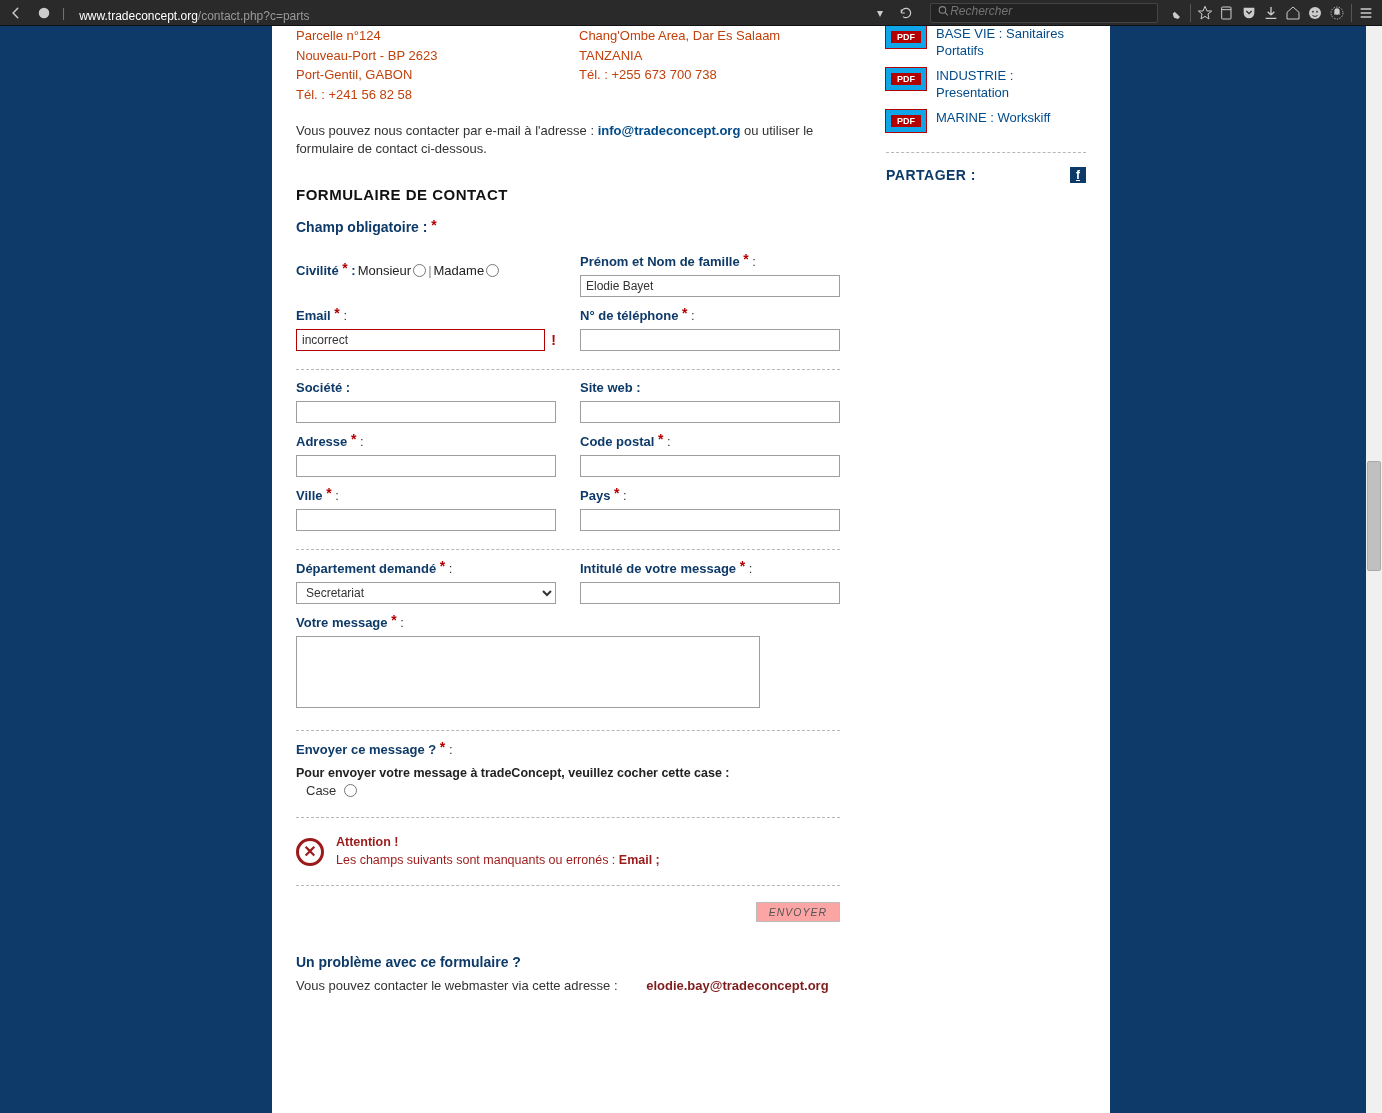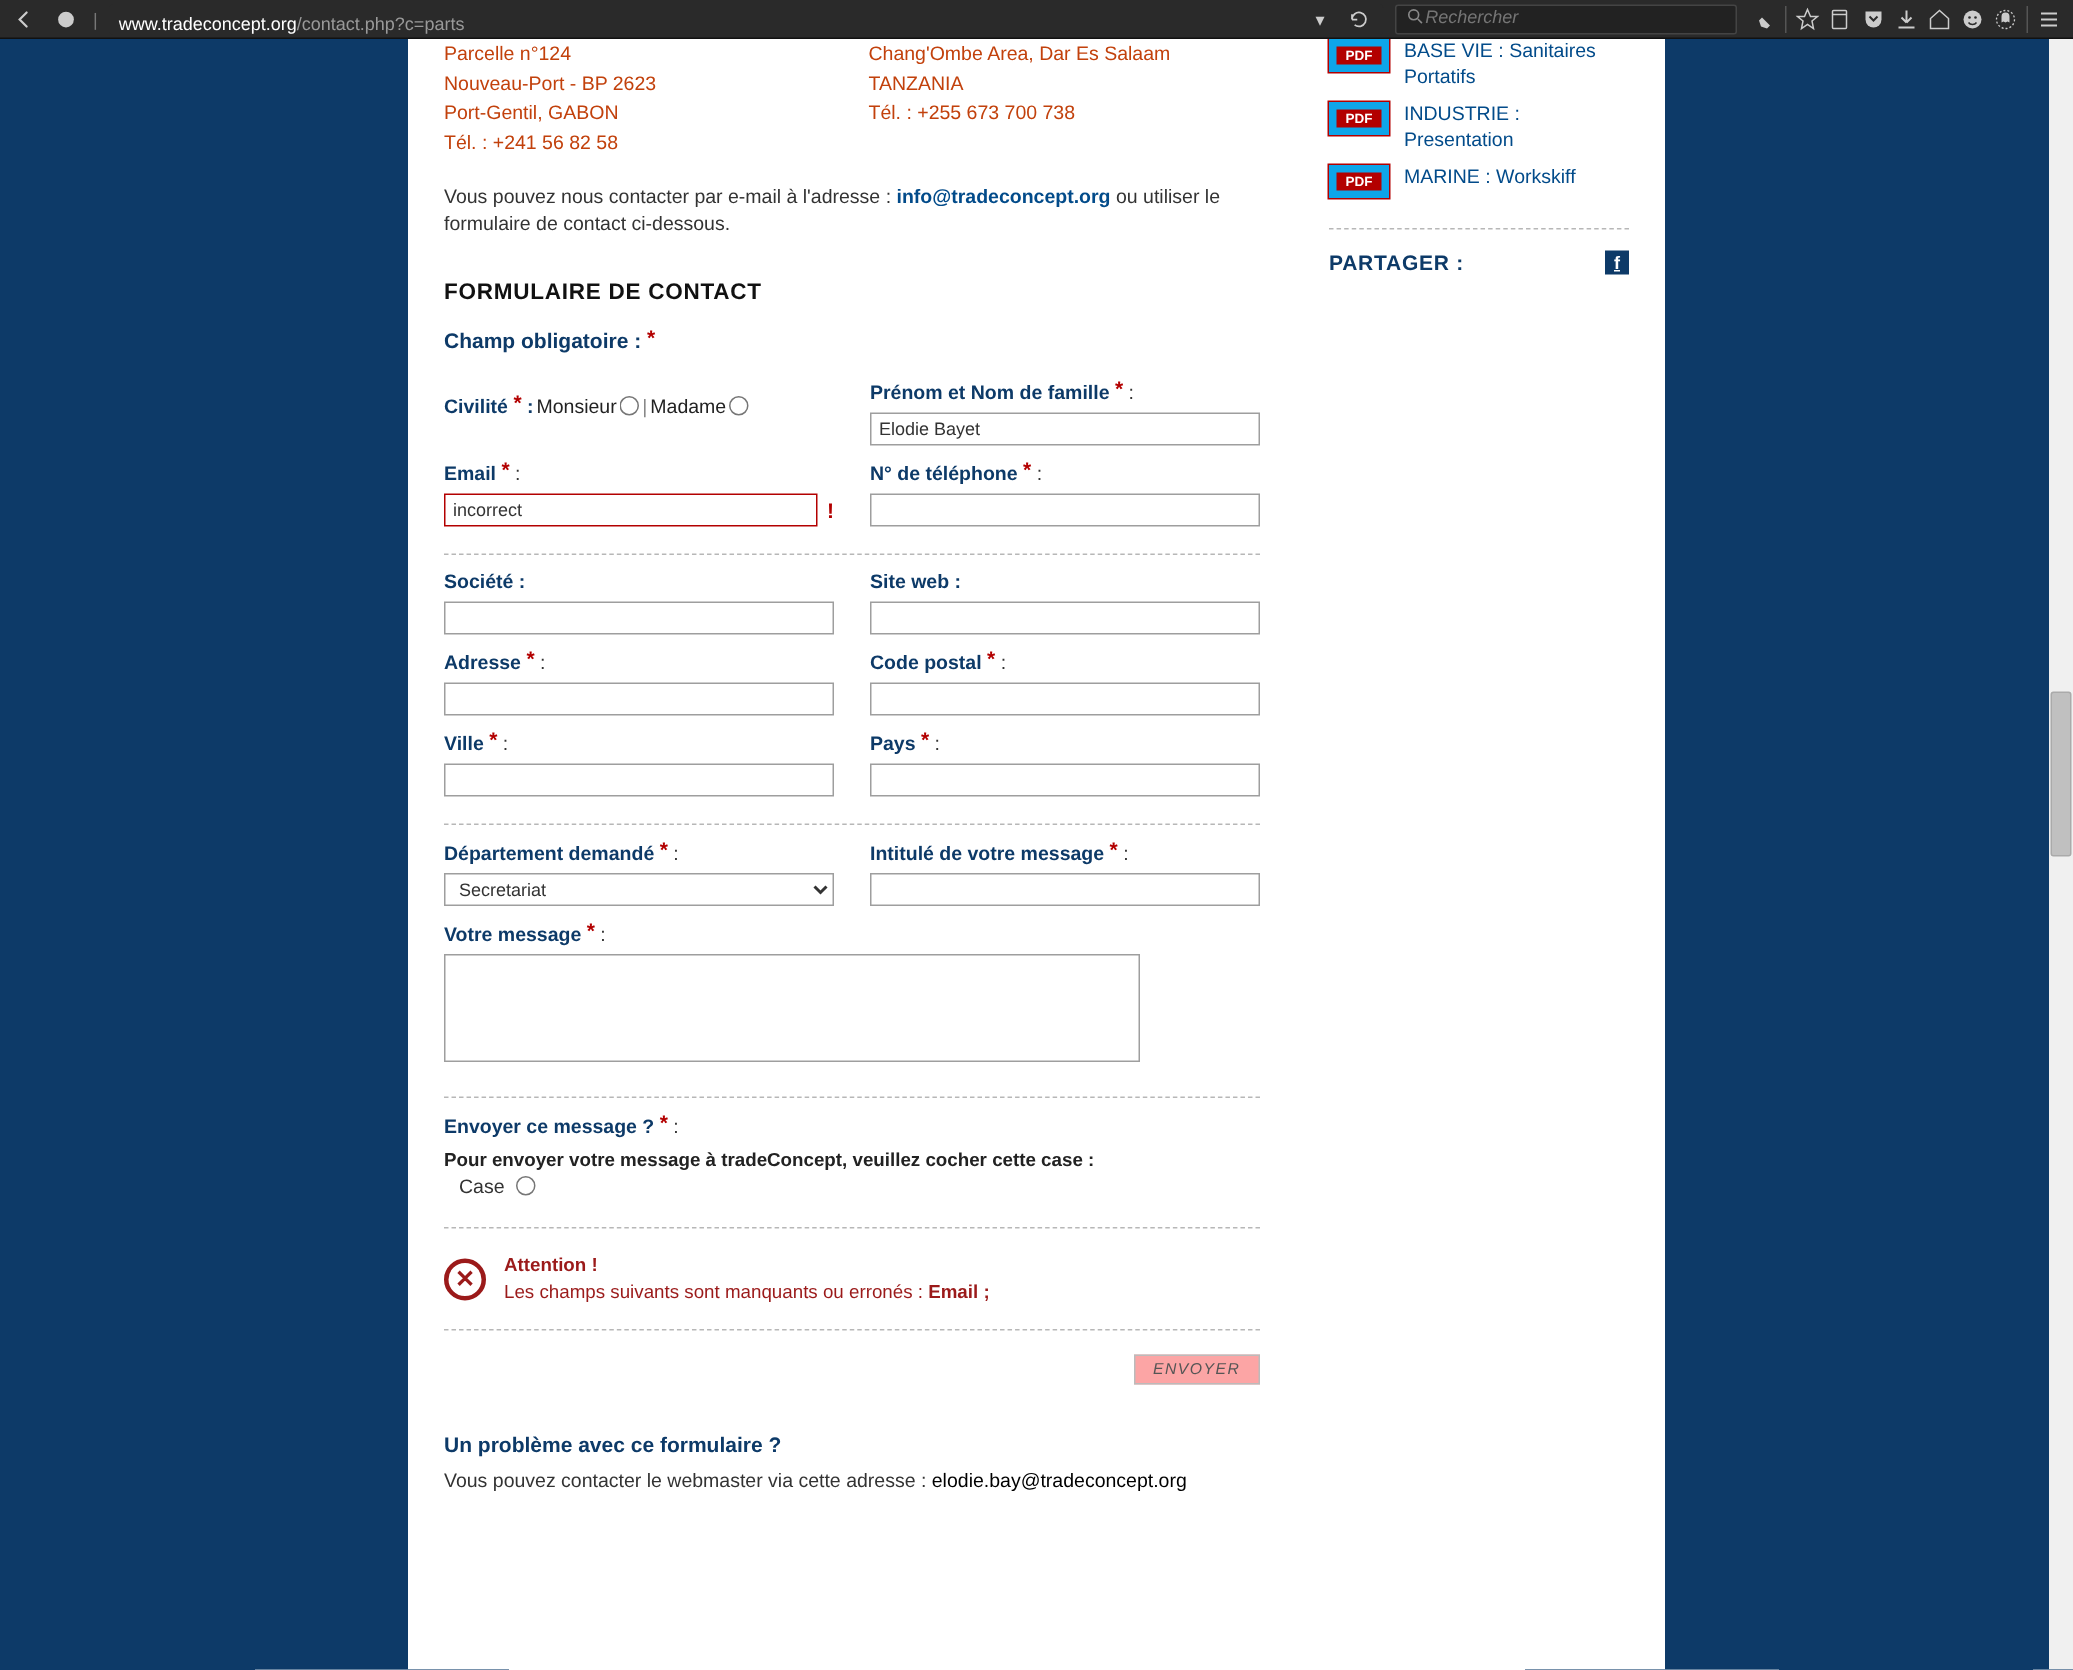--- a/index.html
+++ b/index.html
@@ -62,21 +62,21 @@
 .alert-box { display: flex; align-items: center; gap: 12px; margin: 6px 0 8px; }
 .alert-icon { width: 28px; height: 28px; border: 3px solid #9b1a1a; border-radius: 50%; display: flex; align-items: center; justify-content: center; color: #9b1a1a; font-weight: bold; font-size: 16px; }
 .alert-text { font-size: 12.5px; color: #9b1a1a; line-height: 1.4; }
 .alert-text strong { font-weight: bold; }
 
 .submit-row { text-align: right; width: 544px; margin-top: 6px; }
 .submit-btn { background: #fca5a5; border: 1px solid #bbb; padding: 3px 12px; font-size: 10.5px; font-style: italic; color: #555; letter-spacing: 1px; cursor: pointer; }
 
 h3.prob { color: #0d3a68; font-weight: bold; font-size: 14px; margin: 32px 0 8px; }
 .prob-text { font-size: 13px; color: #333; }
-.prob-text a { color: #000000; font-weight: normal; text-decoration: none; }
+.prob-text a { color: #7f1d1d; font-weight: bold; text-decoration: none; margin-left: 25px; }
 
 
 .pdf-item { display: flex; align-items: flex-start; gap: 10px; margin-bottom: 8px; }
 .pdf-badge { background: #b30000; color: #fff; font-size: 9px; font-weight: bold; padding: 1px 6px; border: 5px solid #0ea5e9; outline: 1px solid #b30000; }
 .pdf-link { font-size: 13px; color: #024b8a; text-decoration: none; line-height: 1.3; }
 .aside-sep { border: none; border-top: 1px dashed #b7b7b7; margin: 20px 0 14px; }
 .share-row { display: flex; justify-content: space-between; align-items: center; }
 .share-label { color: #0d3a68; font-weight: bold; font-size: 14px; letter-spacing: 0.5px; }
 .fb-icon { width: 16px; height: 16px; background: #0d3a68; color: #fff; font-weight: bold; font-size: 12px; display: flex; align-items: center; justify-content: center; font-family: Arial; }
 

